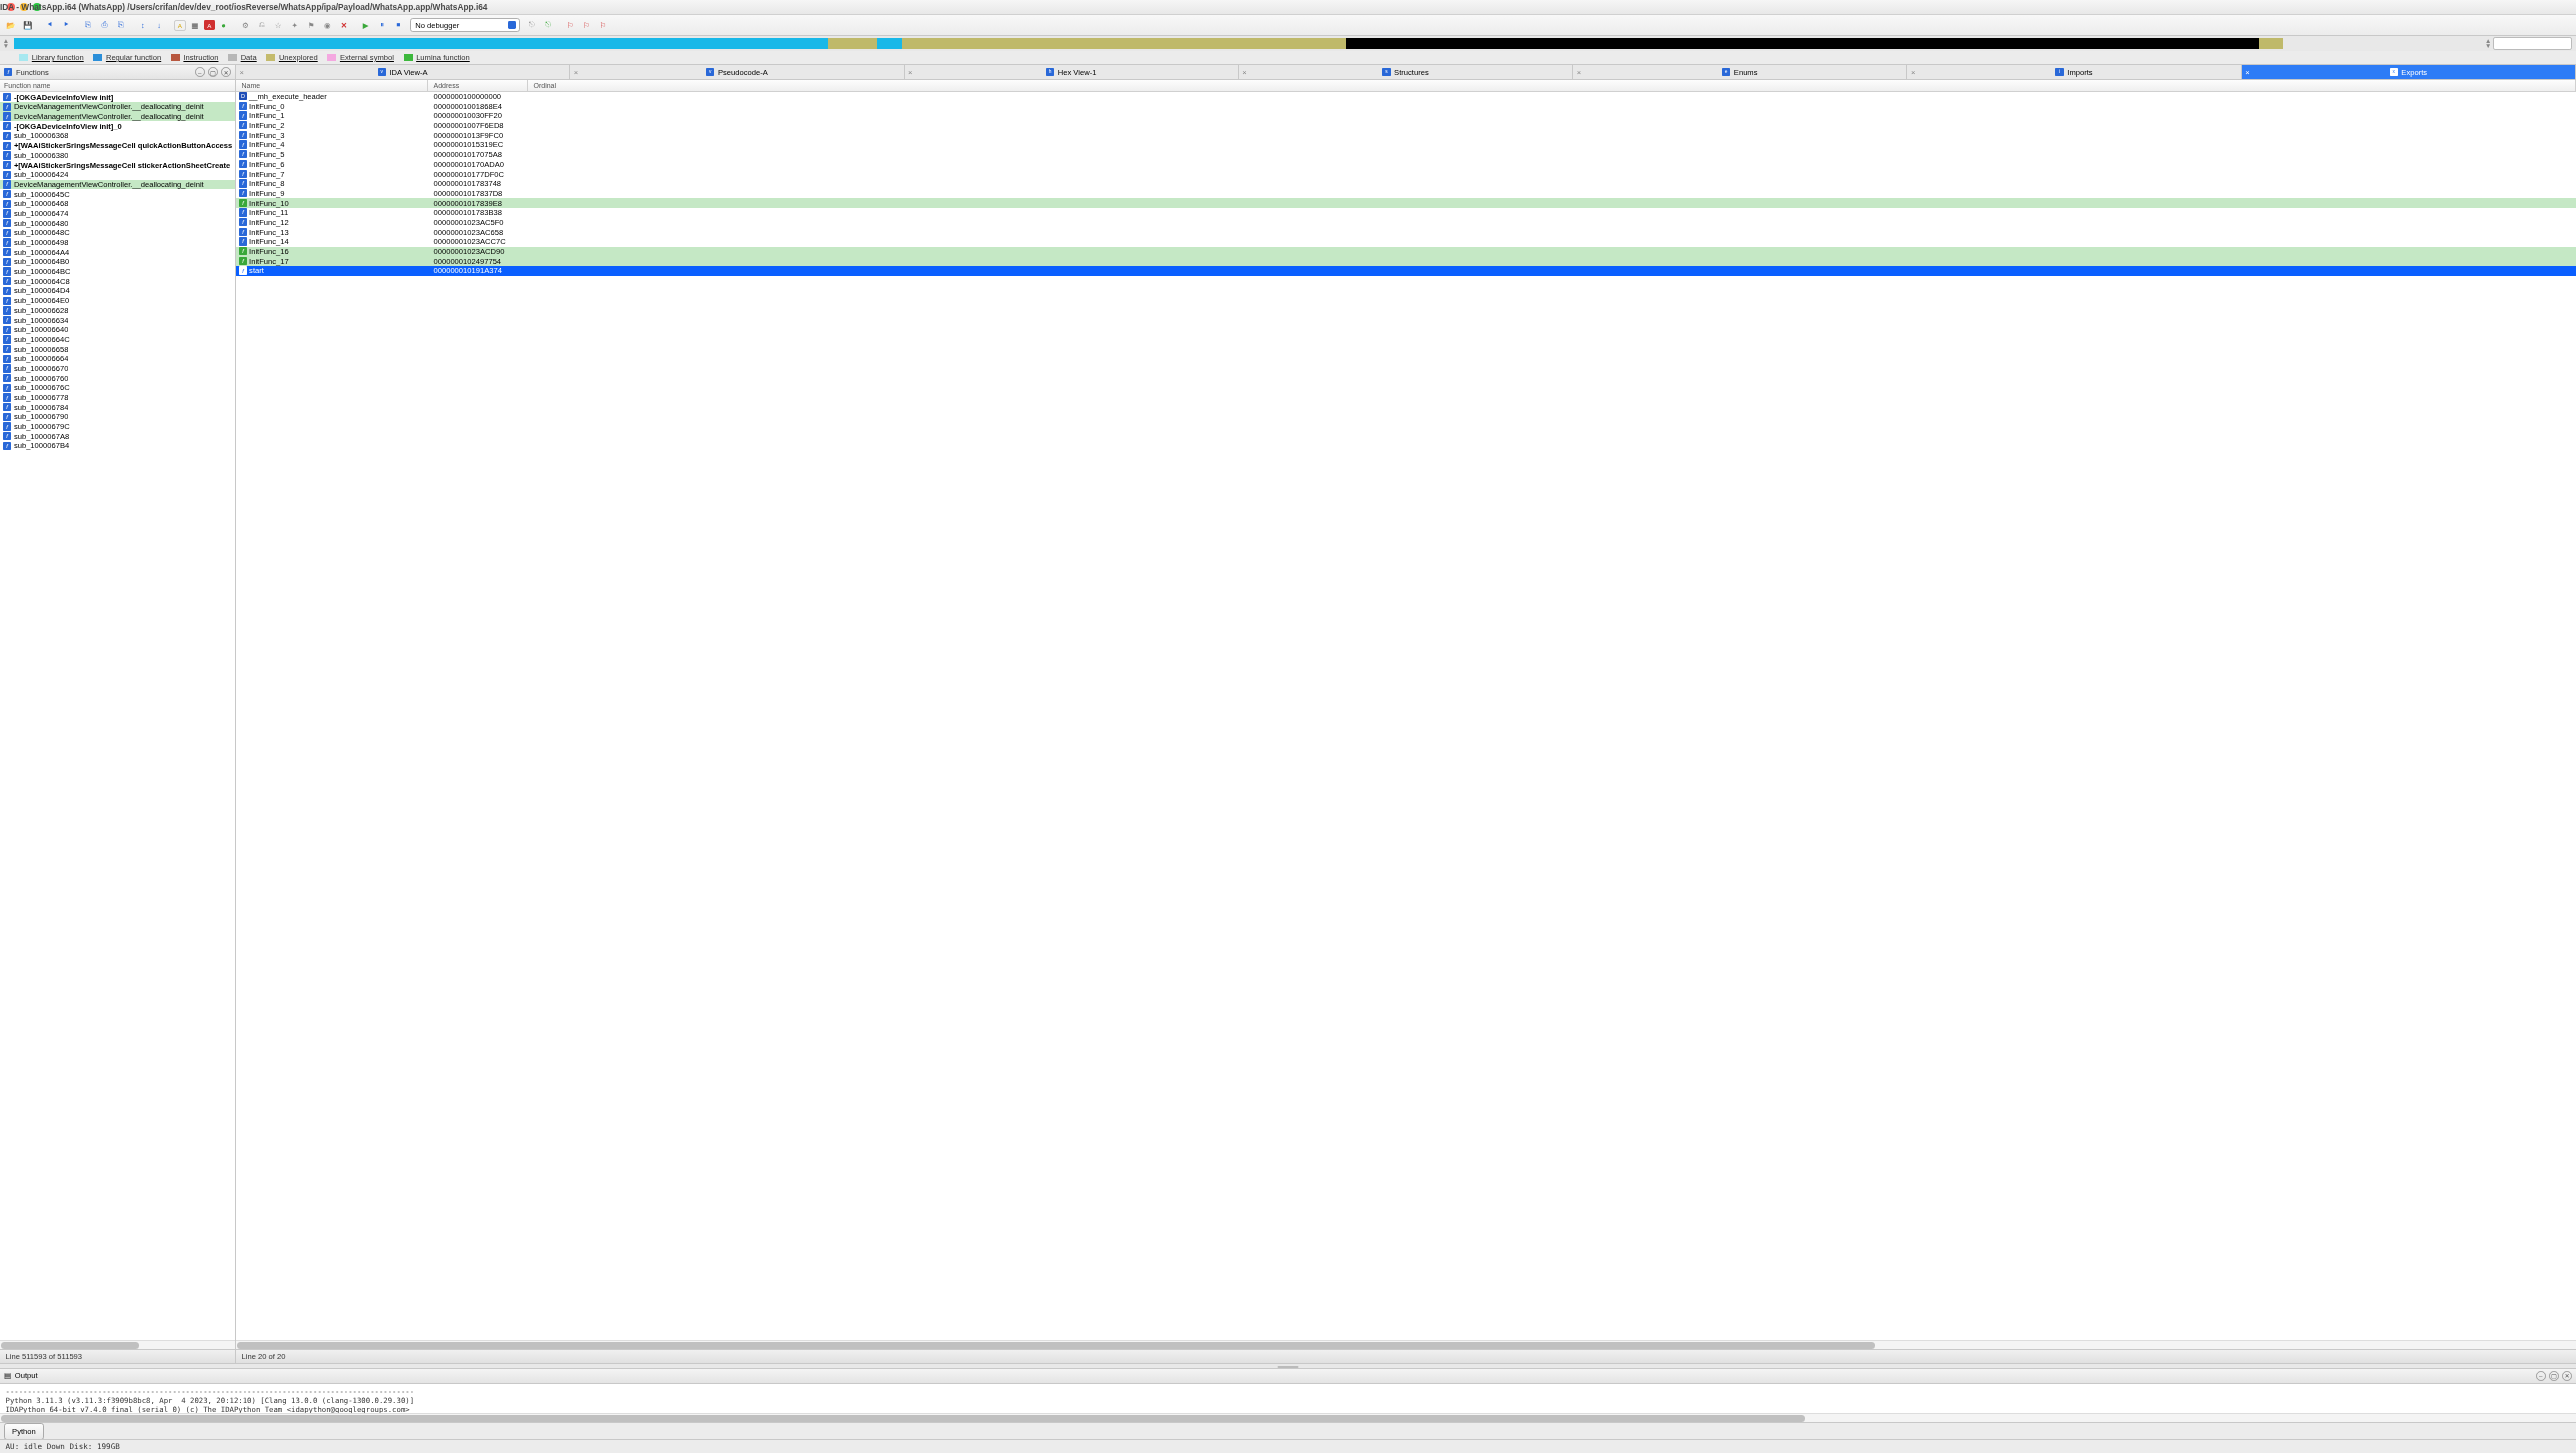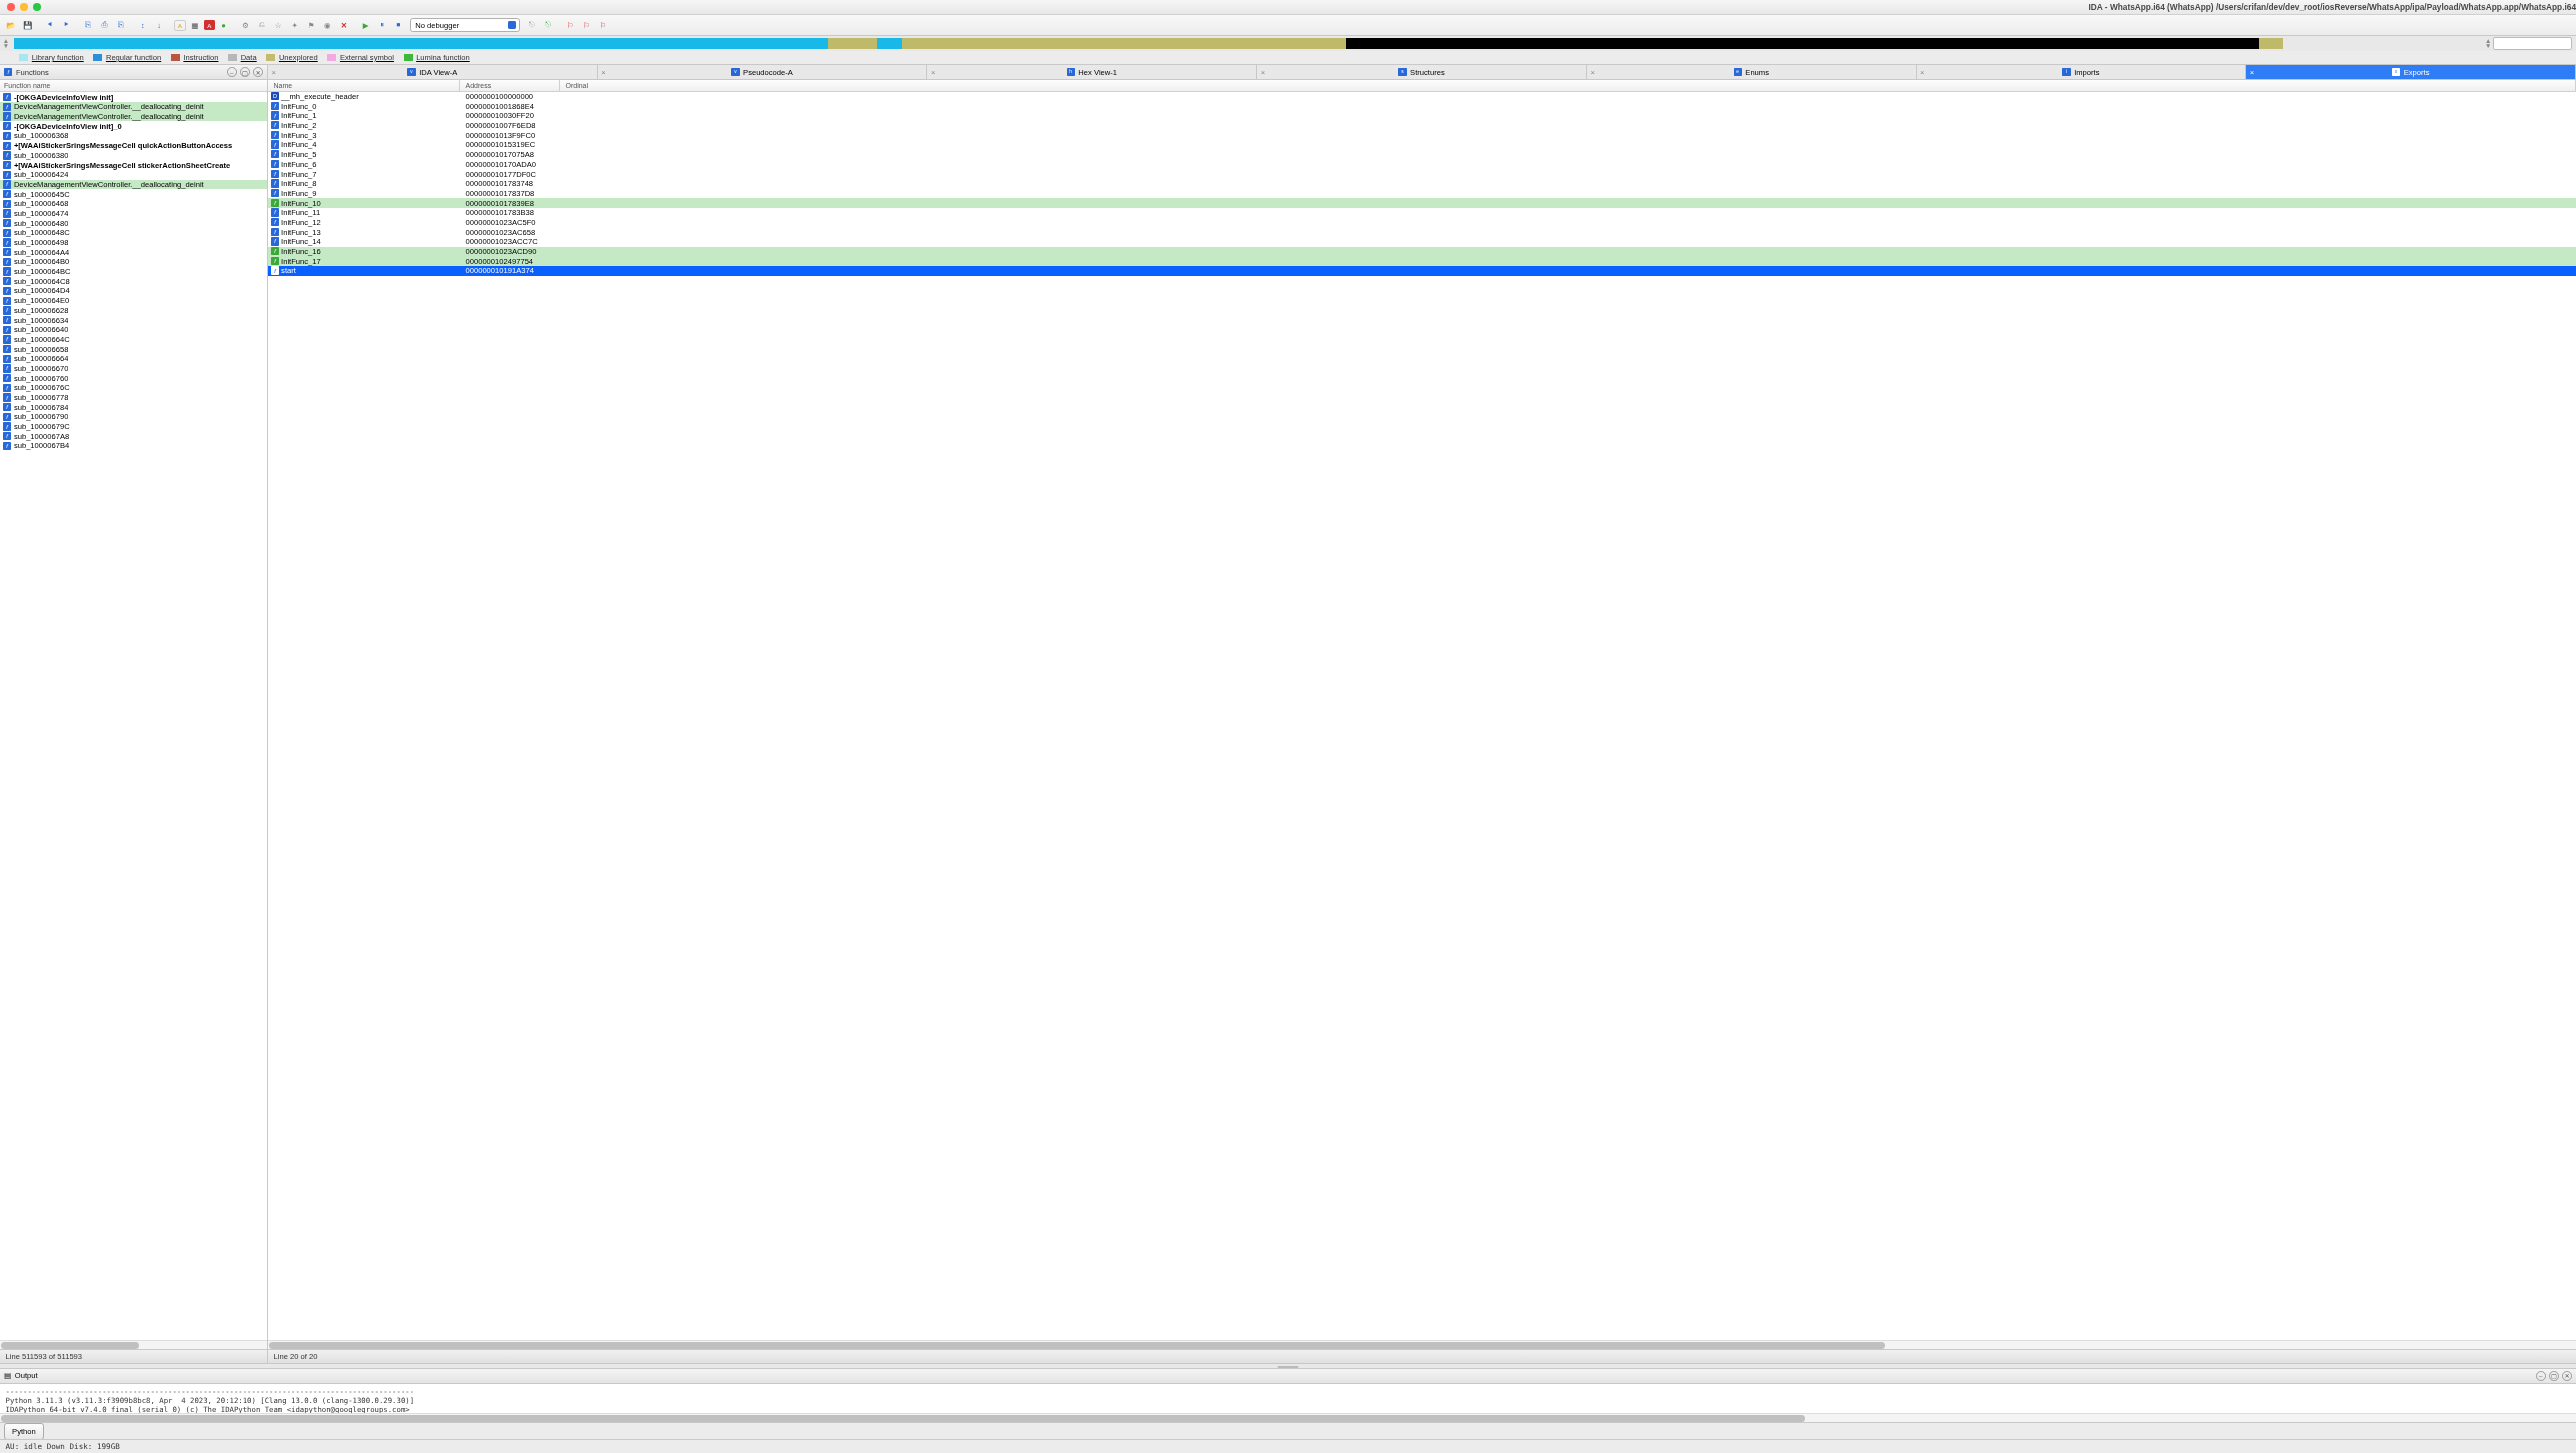--- a/index.html
+++ b/index.html
@@ -1,36 +1,36 @@
 <!DOCTYPE html>
 <html><head>
 <meta charset="utf-8">
 <style>
 * { margin:0; padding:0; box-sizing:border-box; font-family:-apple-system,Helvetica,Arial,sans-serif; font-size:7.6px; }
 body { background:#ececec; height:100vh; display:flex; flex-direction:column; overflow:hidden; }
 .titlebar { height:15px; background:linear-gradient(#f6f6f6,#e8e8e8); display:flex; align-items:center; position:relative; border-bottom:0.7px solid #d0d0d0; }
 .traffic { display:flex; gap:4.8px; padding-left:7px; }
 .tl { width:8.3px; height:8.3px; border-radius:50%; }
 .tl.r{background:#ff5f57}.tl.y{background:#febc2e}.tl.g{background:#28c840}
-.title { position:absolute; left:0; right:0; text-align:right; font-weight:600; color:#4a4a4a; font-size:8.3px; }
+.title { position:absolute; left:0; right:0; text-align:left; font-weight:600; color:#4a4a4a; font-size:8.3px; }
 .toolbar { height:21px; background:linear-gradient(#f8f8f8,#ececec); border-bottom:0.7px solid #c8c8c8; display:flex; align-items:center; padding:0 4.1px; gap:1.4px; }
 .tbtn { width:15px; height:15px; display:flex; align-items:center; justify-content:center; cursor:pointer; border-radius:2.1px; color:#555; }
 .tsep{width:4.1px}
 .debugger-sel { height:14px; width:110px; background:#fff; border:0.7px solid #b0b0b0; border-radius:2.8px; padding:0 12.4px 0 4.1px; position:relative; font-size:7.6px; display:flex; align-items:center; margin:0 2.8px; }
 .debugger-sel::after{content:"";position:absolute;right:2.8px;top:2.1px;width:8.3px;height:8.3px;background:#2968d8;border-radius:1.4px;}
 .navband { height:15px; background:#e8e8e8; display:flex; align-items:center; padding:0 4.1px; gap:2.8px; }
 .navarrow{display:flex;flex-direction:column;line-height:4.1px;color:#888;font-size:5.5px;cursor:pointer}
 .overview{flex:1;height:11px;display:flex;margin:0 2.8px}
 .ov-seg{height:100%}
 .searchbox{width:79px;height:12.4px;border:0.7px solid #bbb;background:#fff;border-radius:2.1px}
 .legend { height:14px; background:#ececec; border-bottom:0.7px solid #c8c8c8; display:flex; align-items:center; gap:9.7px; padding-left:19.3px;text-decoration:underline; }
 .lg{display:flex;align-items:center;gap:3.5px;font-size:7.6px;color:#333}
 .sw{width:9px;height:7.6px}
 .main{flex:1;display:flex;min-height:0}
-.sidebar{width:268px;display:flex;flex-direction:column;border-right:0.7px solid #c8c8c8;background:#fff}
+.sidebar{width:236px;display:flex;flex-direction:column;border-right:0.7px solid #c8c8c8;background:#fff}
 .panel-hdr{height:15px;background:linear-gradient(#f4f4f4,#e4e4e4);border-bottom:0.7px solid #c8c8c8;display:flex;align-items:center;padding:0 4.1px;gap:3.5px}
 .panel-hdr .t{flex:1;font-size:7.6px;color:#333}
 .hbtn{width:9.7px;height:9.7px;border:0.7px solid #999;border-radius:4.8px;font-size:6.2px;display:flex;align-items:center;justify-content:center;cursor:pointer;color:#555}
 .colhdr{height:12.4px;background:linear-gradient(#fdfdfd,#efefef);border-bottom:0.7px solid #d0d0d0;display:flex;align-items:center;padding-left:4.1px;font-size:7px;color:#555}
 .fn-list{flex:1;overflow:auto}
 .fn-row{height:9.7px;display:flex;align-items:center;padding-left:2.8px;gap:2.8px;cursor:pointer;font-size:7.6px}
 .fn-row.hl{background:#c5e8c5}
 .fn-row.bold .fn-name{font-weight:600}
 .fn-ic{width:8.3px;height:8.3px;background:#2968d8;color:#fff;font-size:5.5px;font-style:italic;display:flex;align-items:center;justify-content:center;border-radius:0.7px}
 .fn-name{white-space:nowrap;overflow:hidden}

